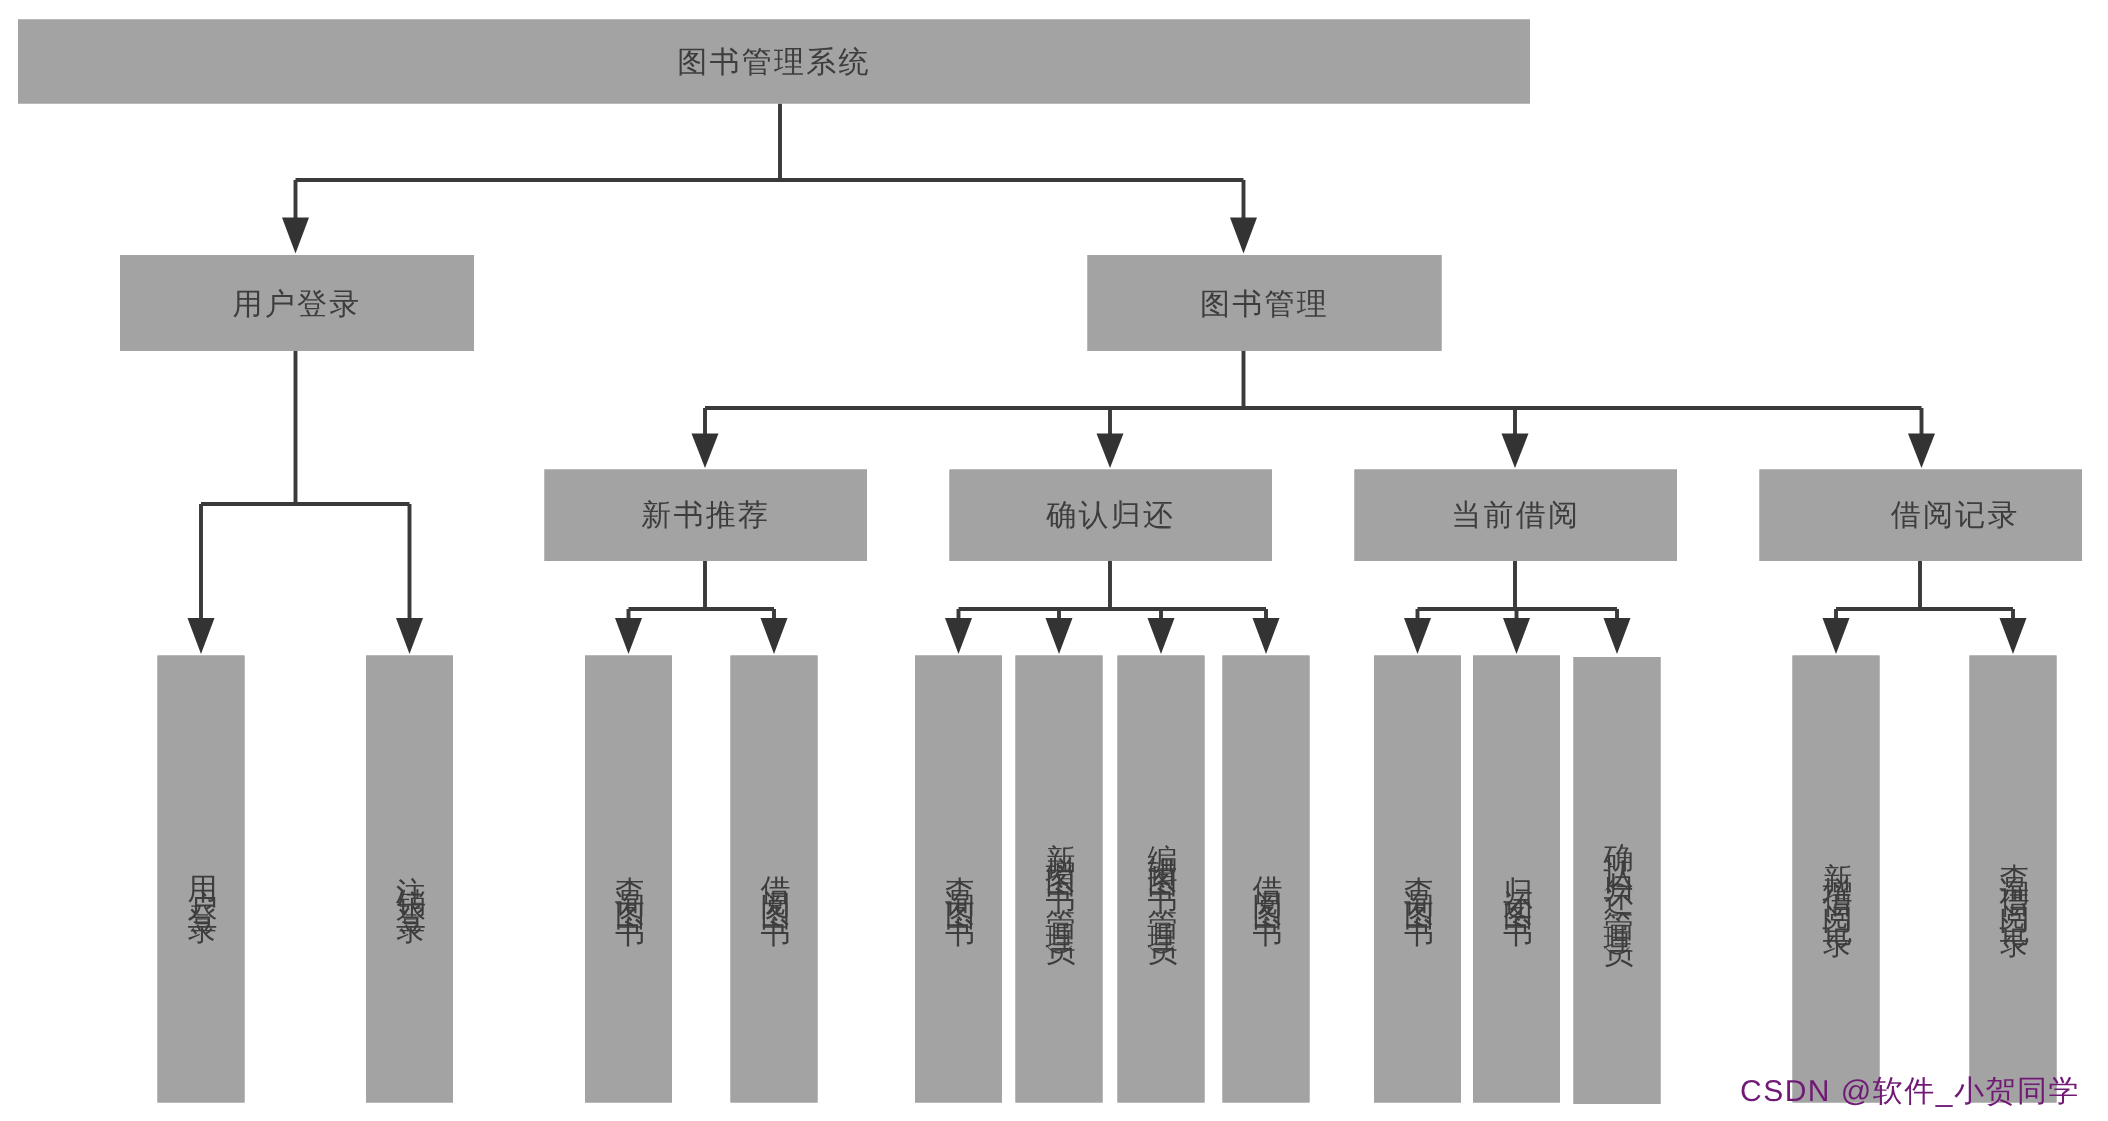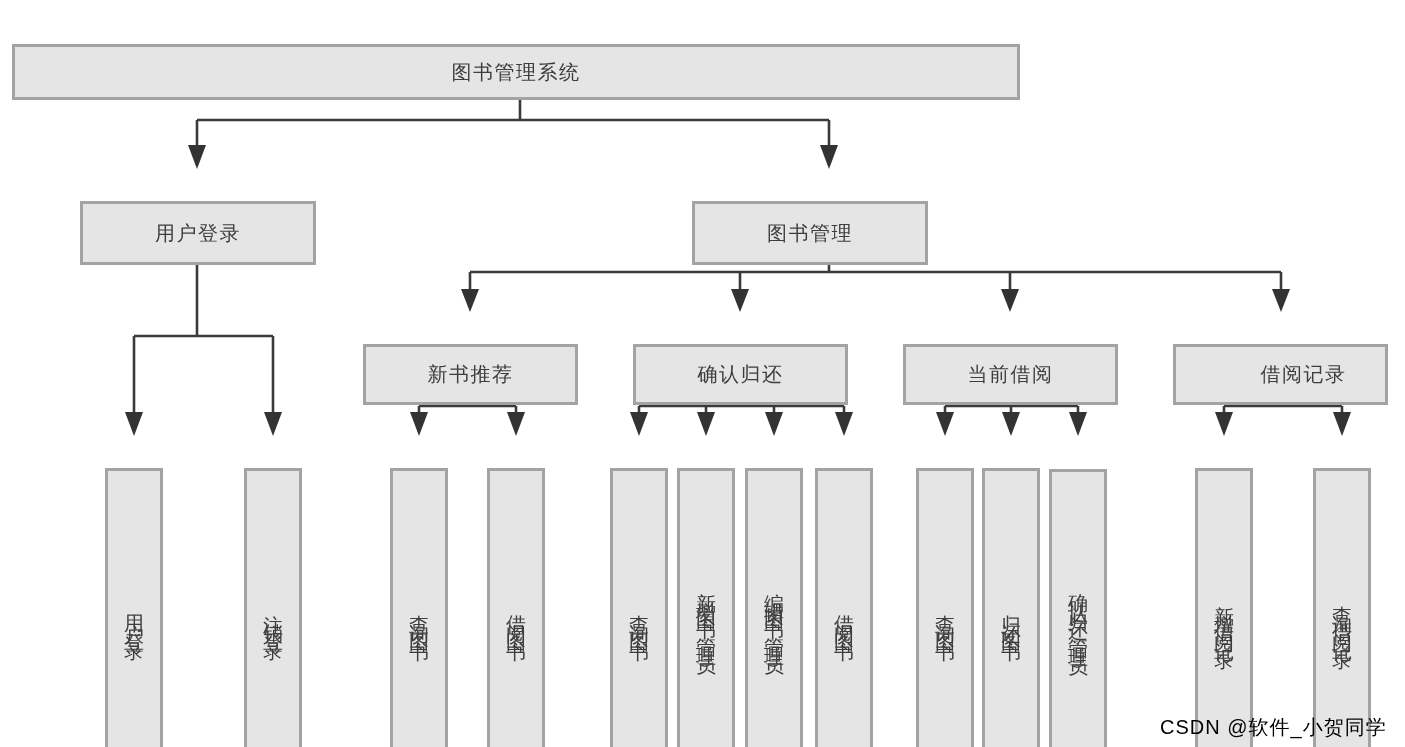--- a/index.html
+++ b/index.html
@@ -8,34 +8,33 @@
     width:1405px;height:747px;
     background:#ffffff;
     font-family:"Liberation Sans", sans-serif;
     overflow:hidden;
   }
   svg.links{position:absolute;left:0;top:0;pointer-events:none;}
   .links path{stroke:#3a3a3a;stroke-width:2.6;fill:none;}
   .links polygon{fill:#333333;}
   .node{
     position:absolute;box-sizing:border-box;
-    border:3px solid #a3a3a3;background:#e5e5e5;
+    border:7px solid #a3a3a3;background:#a3a3a3;
     display:flex;align-items:center;justify-content:center;
     color:#3d3d3d;
-    margin-top:31px;
   }
   .node.h span{font-size:20px;letter-spacing:1.5px;white-space:nowrap;}
   .node.v span{
     writing-mode:vertical-rl;text-orientation:mixed;
     font-size:20px;letter-spacing:9px;line-height:1.15;
     white-space:nowrap;
   }
   .watermark{
     position:absolute;left:1160px;top:714px;
-    font-size:20px;color:#000000;letter-spacing:1px;
+    font-size:20px;color:#701a75;letter-spacing:1px;
     white-space:nowrap;z-index:5;
   }
 </style>
 </head>
 <body>
 
 <div class="canvas">
 
   <svg class="links" width="1405" height="747" viewBox="0 0 1405 747">
 
@@ -73,21 +72,21 @@
     <polygon points="1333,412 1351,412 1342,436"></polygon>
   </svg>
 
   <div class="node h" style="left:12px;top:13px;width:1008px;height:56px;">
     <span>图书管理系统</span>
   </div>
 
   <div class="node h" style="left:80px;top:170px;width:236px;height:64px;">
     <span>用户登录</span>
   </div>
-  <div class="node h" style="left:692px;top:170px;width:236px;height:64px;">
+  <div class="node h" style="left:725px;top:170px;width:236px;height:64px;">
     <span>图书管理</span>
   </div>
 
   <div class="node h" style="left:363px;top:313px;width:215px;height:61px;">
     <span>新书推荐</span>
   </div>
   <div class="node h" style="left:633px;top:313px;width:215px;height:61px;">
     <span>确认归还</span>
   </div>
   <div class="node h" style="left:903px;top:313px;width:215px;height:61px;align-items:center;">

